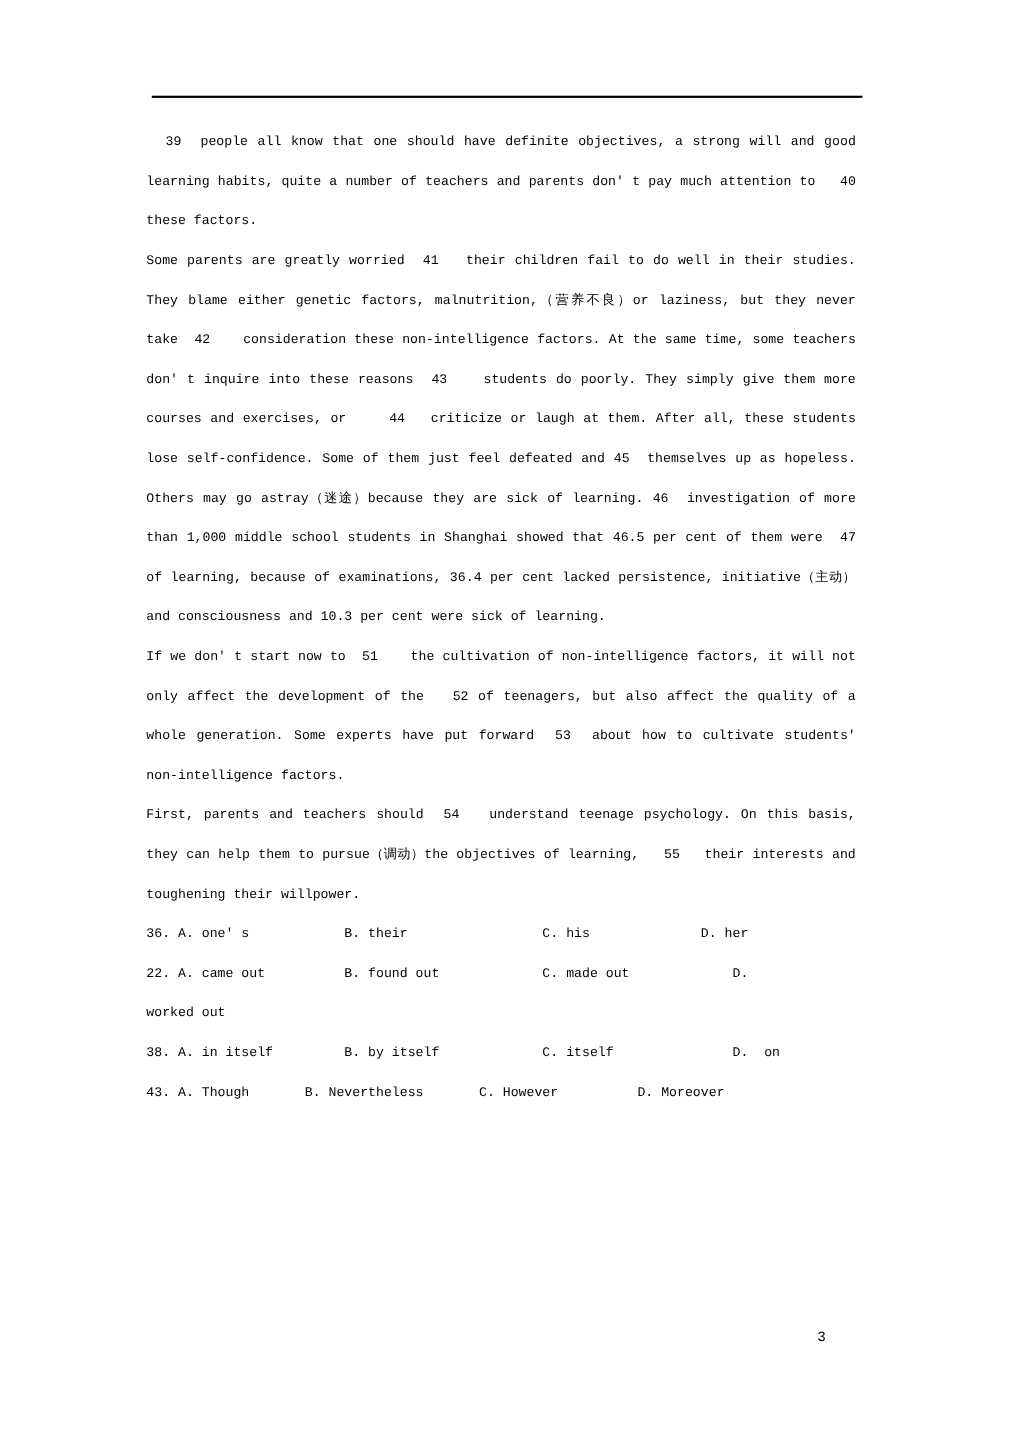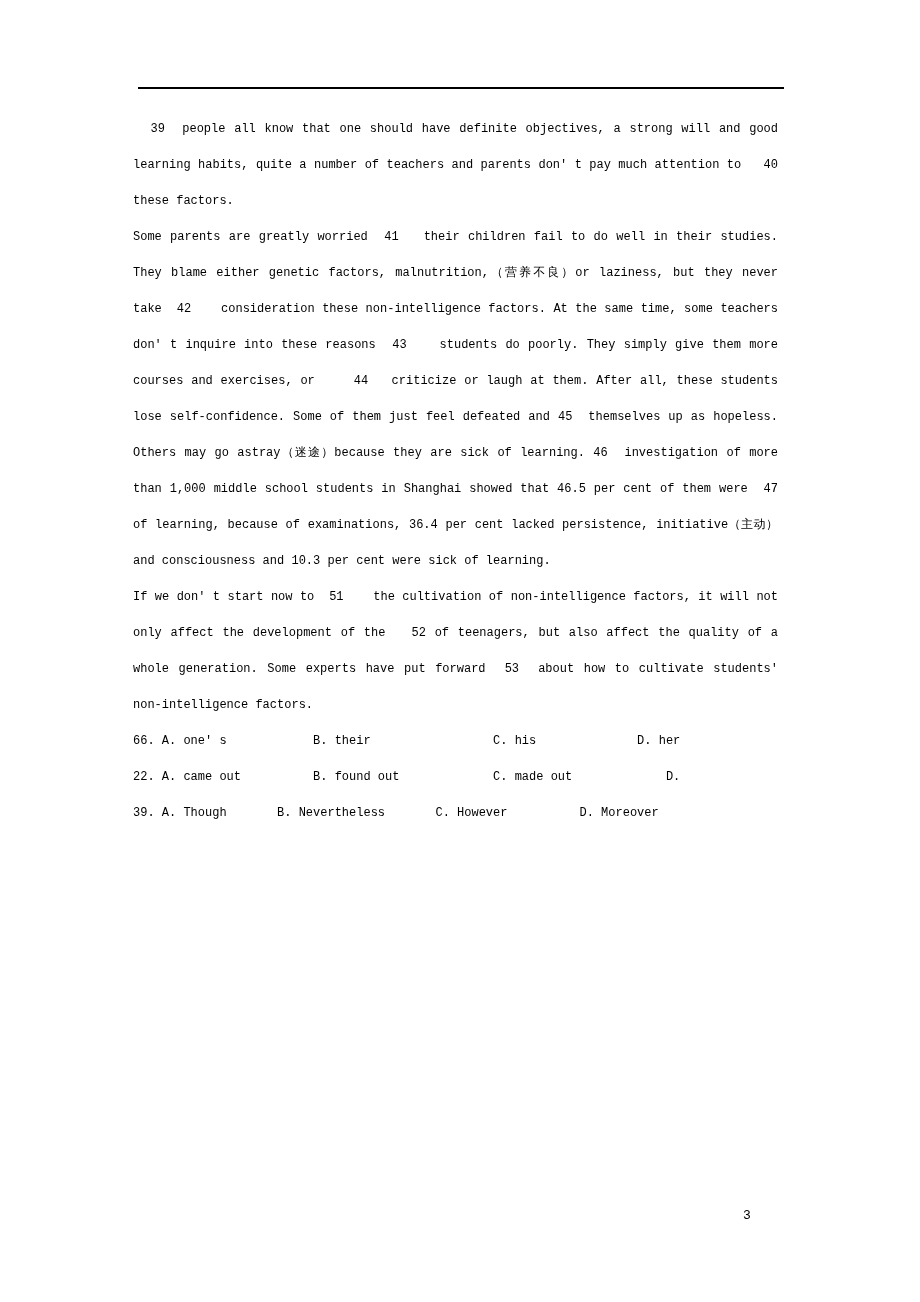--- a/index.html
+++ b/index.html
@@ -56,21 +56,24 @@
 <body>
 
 <div class="page">
 
   <div class="header-rule"></div>
 
   <div class="content">
     <p class="para">  39  people all know that one should have definite objectives, a strong will and good learning habits, quite a number of teachers and parents don' t pay much attention to   40    these factors.</p>
     <p class="para">Some parents are greatly worried  41   their children fail to do well in their studies. They blame either genetic factors, malnutrition,（营养不良）or laziness, but they never take  42    consideration these non-intelligence factors. At the same time, some teachers don' t inquire into these reasons  43    students do poorly. They simply give them more courses and exercises, or     44   criticize or laugh at them. After all, these students lose self-confidence. Some of them just feel defeated and 45  themselves up as hopeless. Others may go astray（迷途）because they are sick of learning. 46  investigation of more than 1,000 middle school students in Shanghai showed that 46.5 per cent of them were  47 of learning, because of examinations, 36.4 per cent lacked persistence, initiative（主动）and consciousness and 10.3 per cent were sick of learning.</p>
     <p class="para">If we don' t start now to  51    the cultivation of non-intelligence factors, it will not only affect the development of the   52 of teenagers, but also affect the quality of a whole generation. Some experts have put forward  53  about how to cultivate students' non-intelligence factors.</p>
+    <p class="para">First, parents and teachers should  54   understand teenage psychology. On this basis, they can help them to pursue（调动）the objectives of learning,   55   their interests and toughening their willpower.</p>
 
-    <div class="option-line">66. A. one' s            B. their                 C. his              D. her</div>
+    <div class="option-line">36. A. one' s            B. their                 C. his              D. her</div>
     <div class="option-line">22. A. came out          B. found out             C. made out             D.</div>
-    <div class="option-line">39. A. Though       B. Nevertheless       C. However          D. Moreover</div>
+    <div class="option-line">worked out</div>
+    <div class="option-line">38. A. in itself         B. by itself             C. itself               D.  on</div>
+    <div class="option-line">43. A. Though       B. Nevertheless       C. However          D. Moreover</div>
   </div>
 
   <div class="page-number">3</div>
 
 </div>
 
 </body></html>

